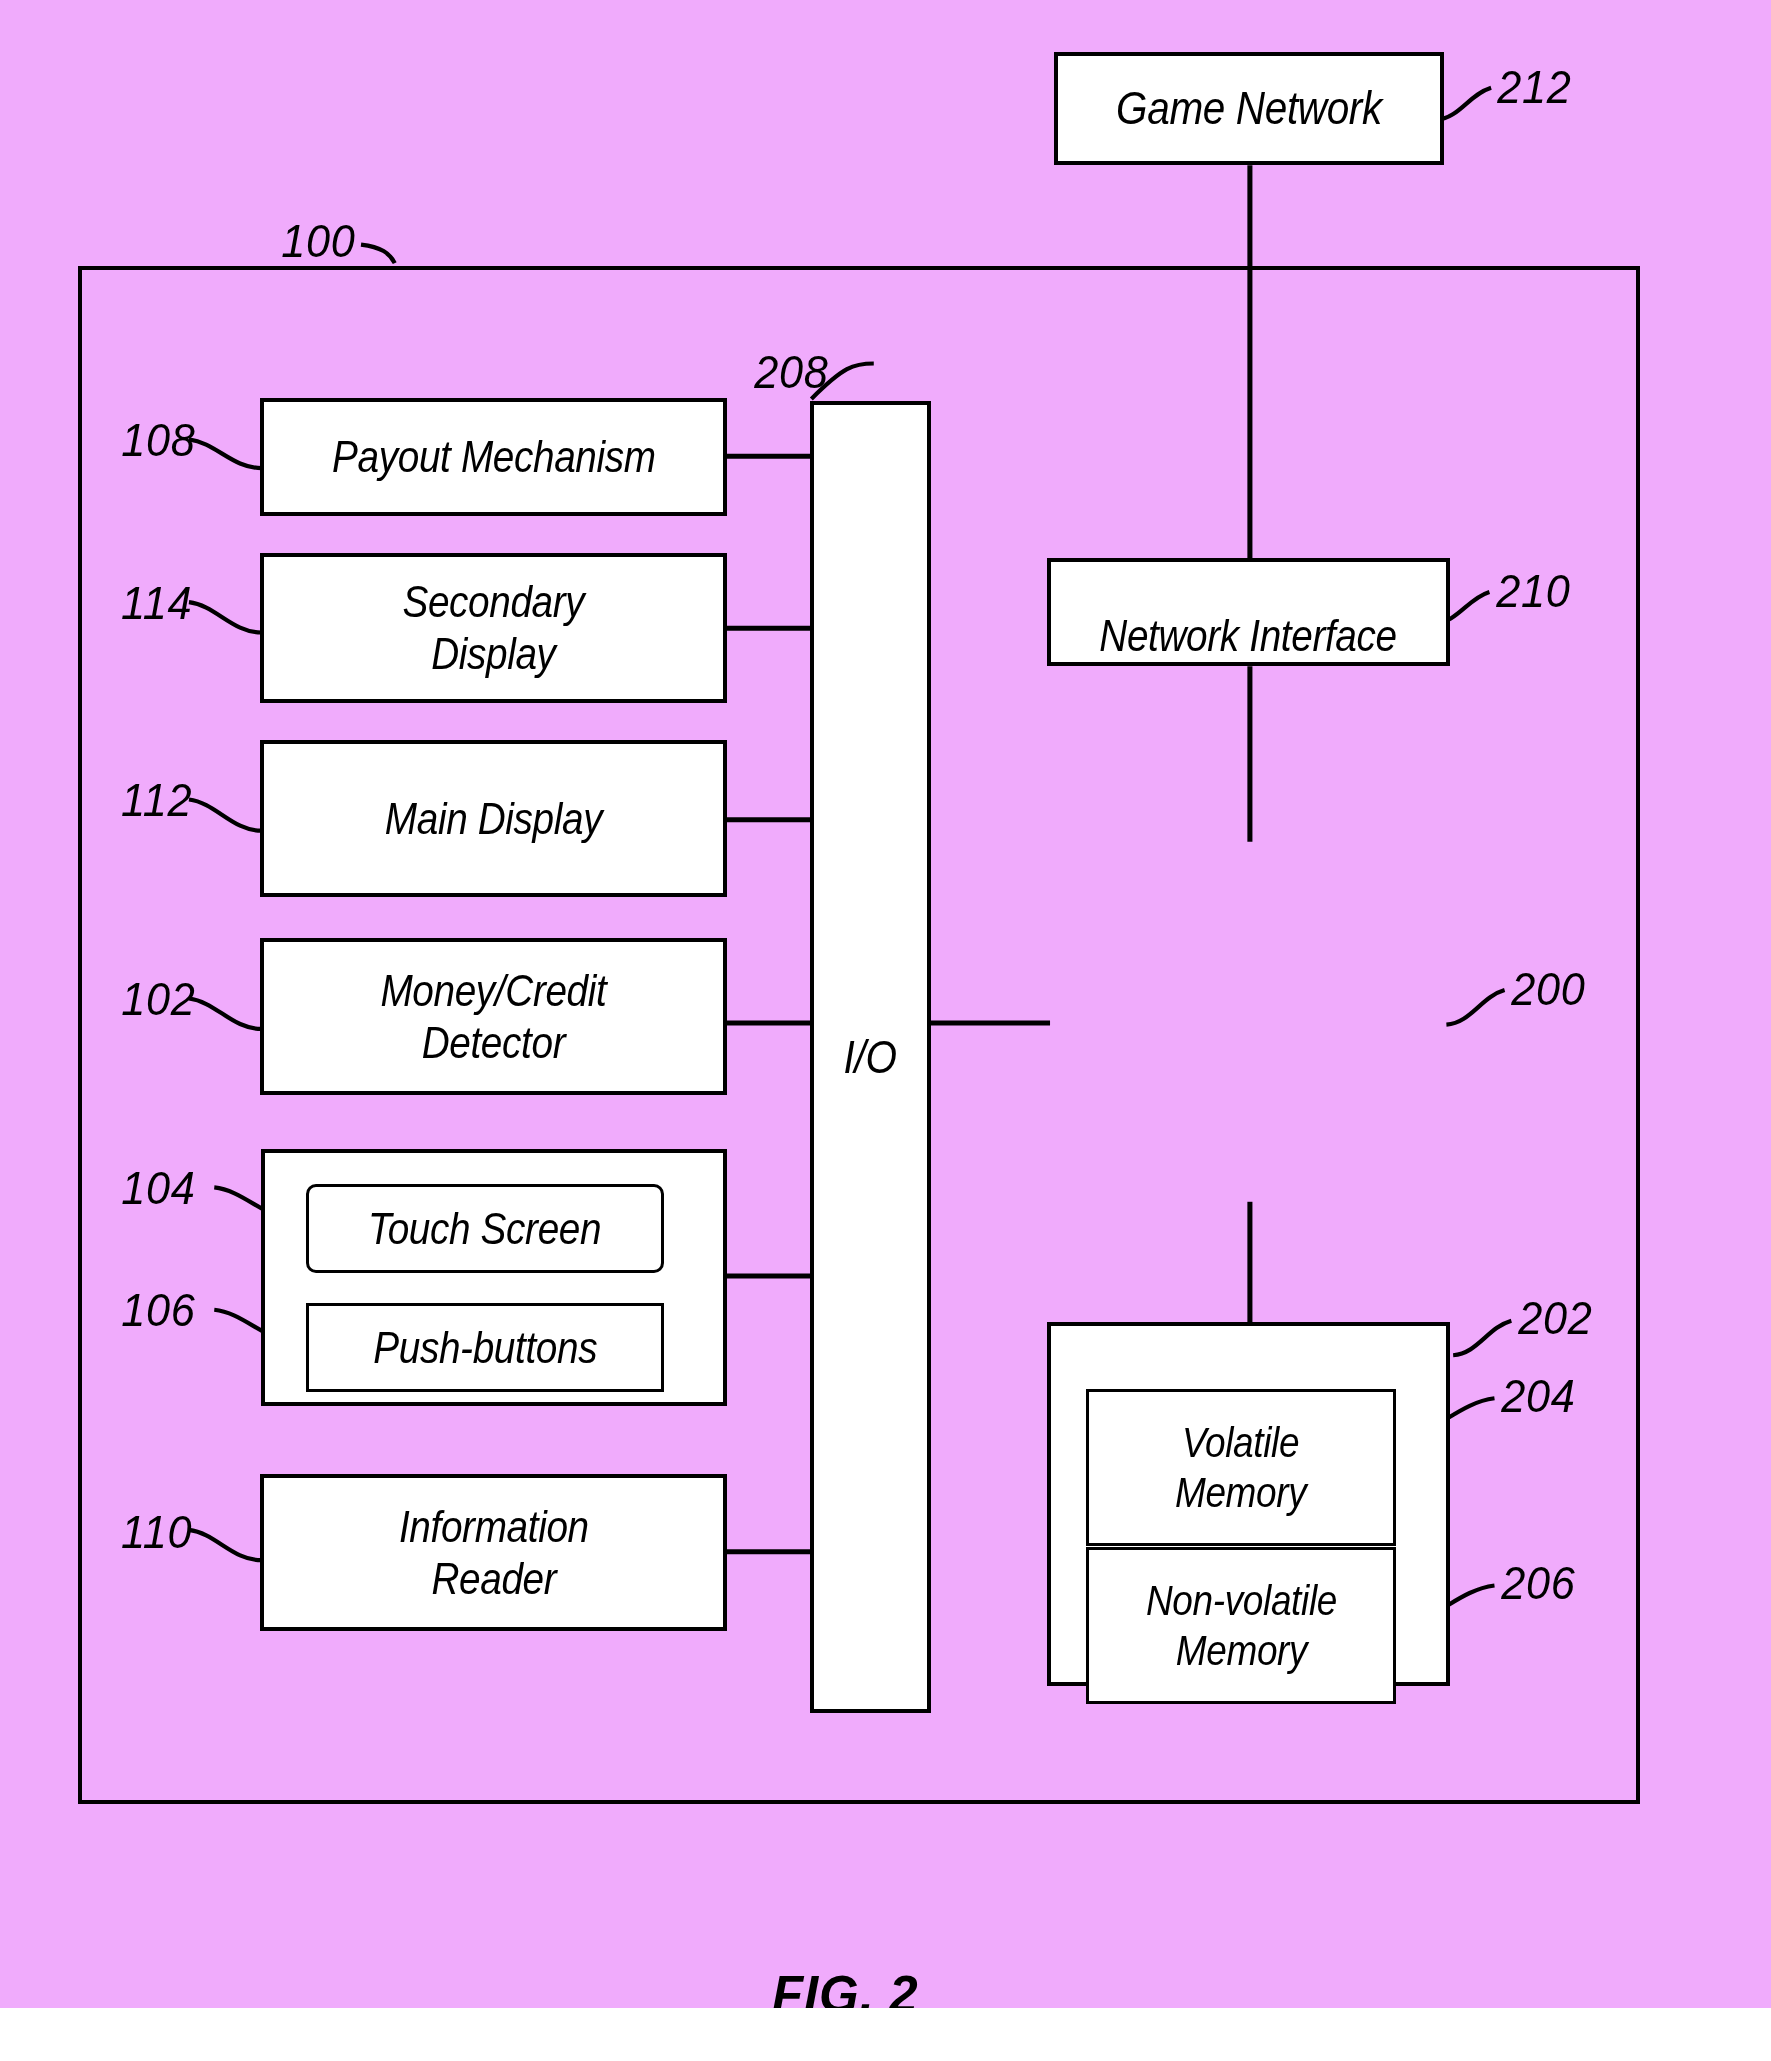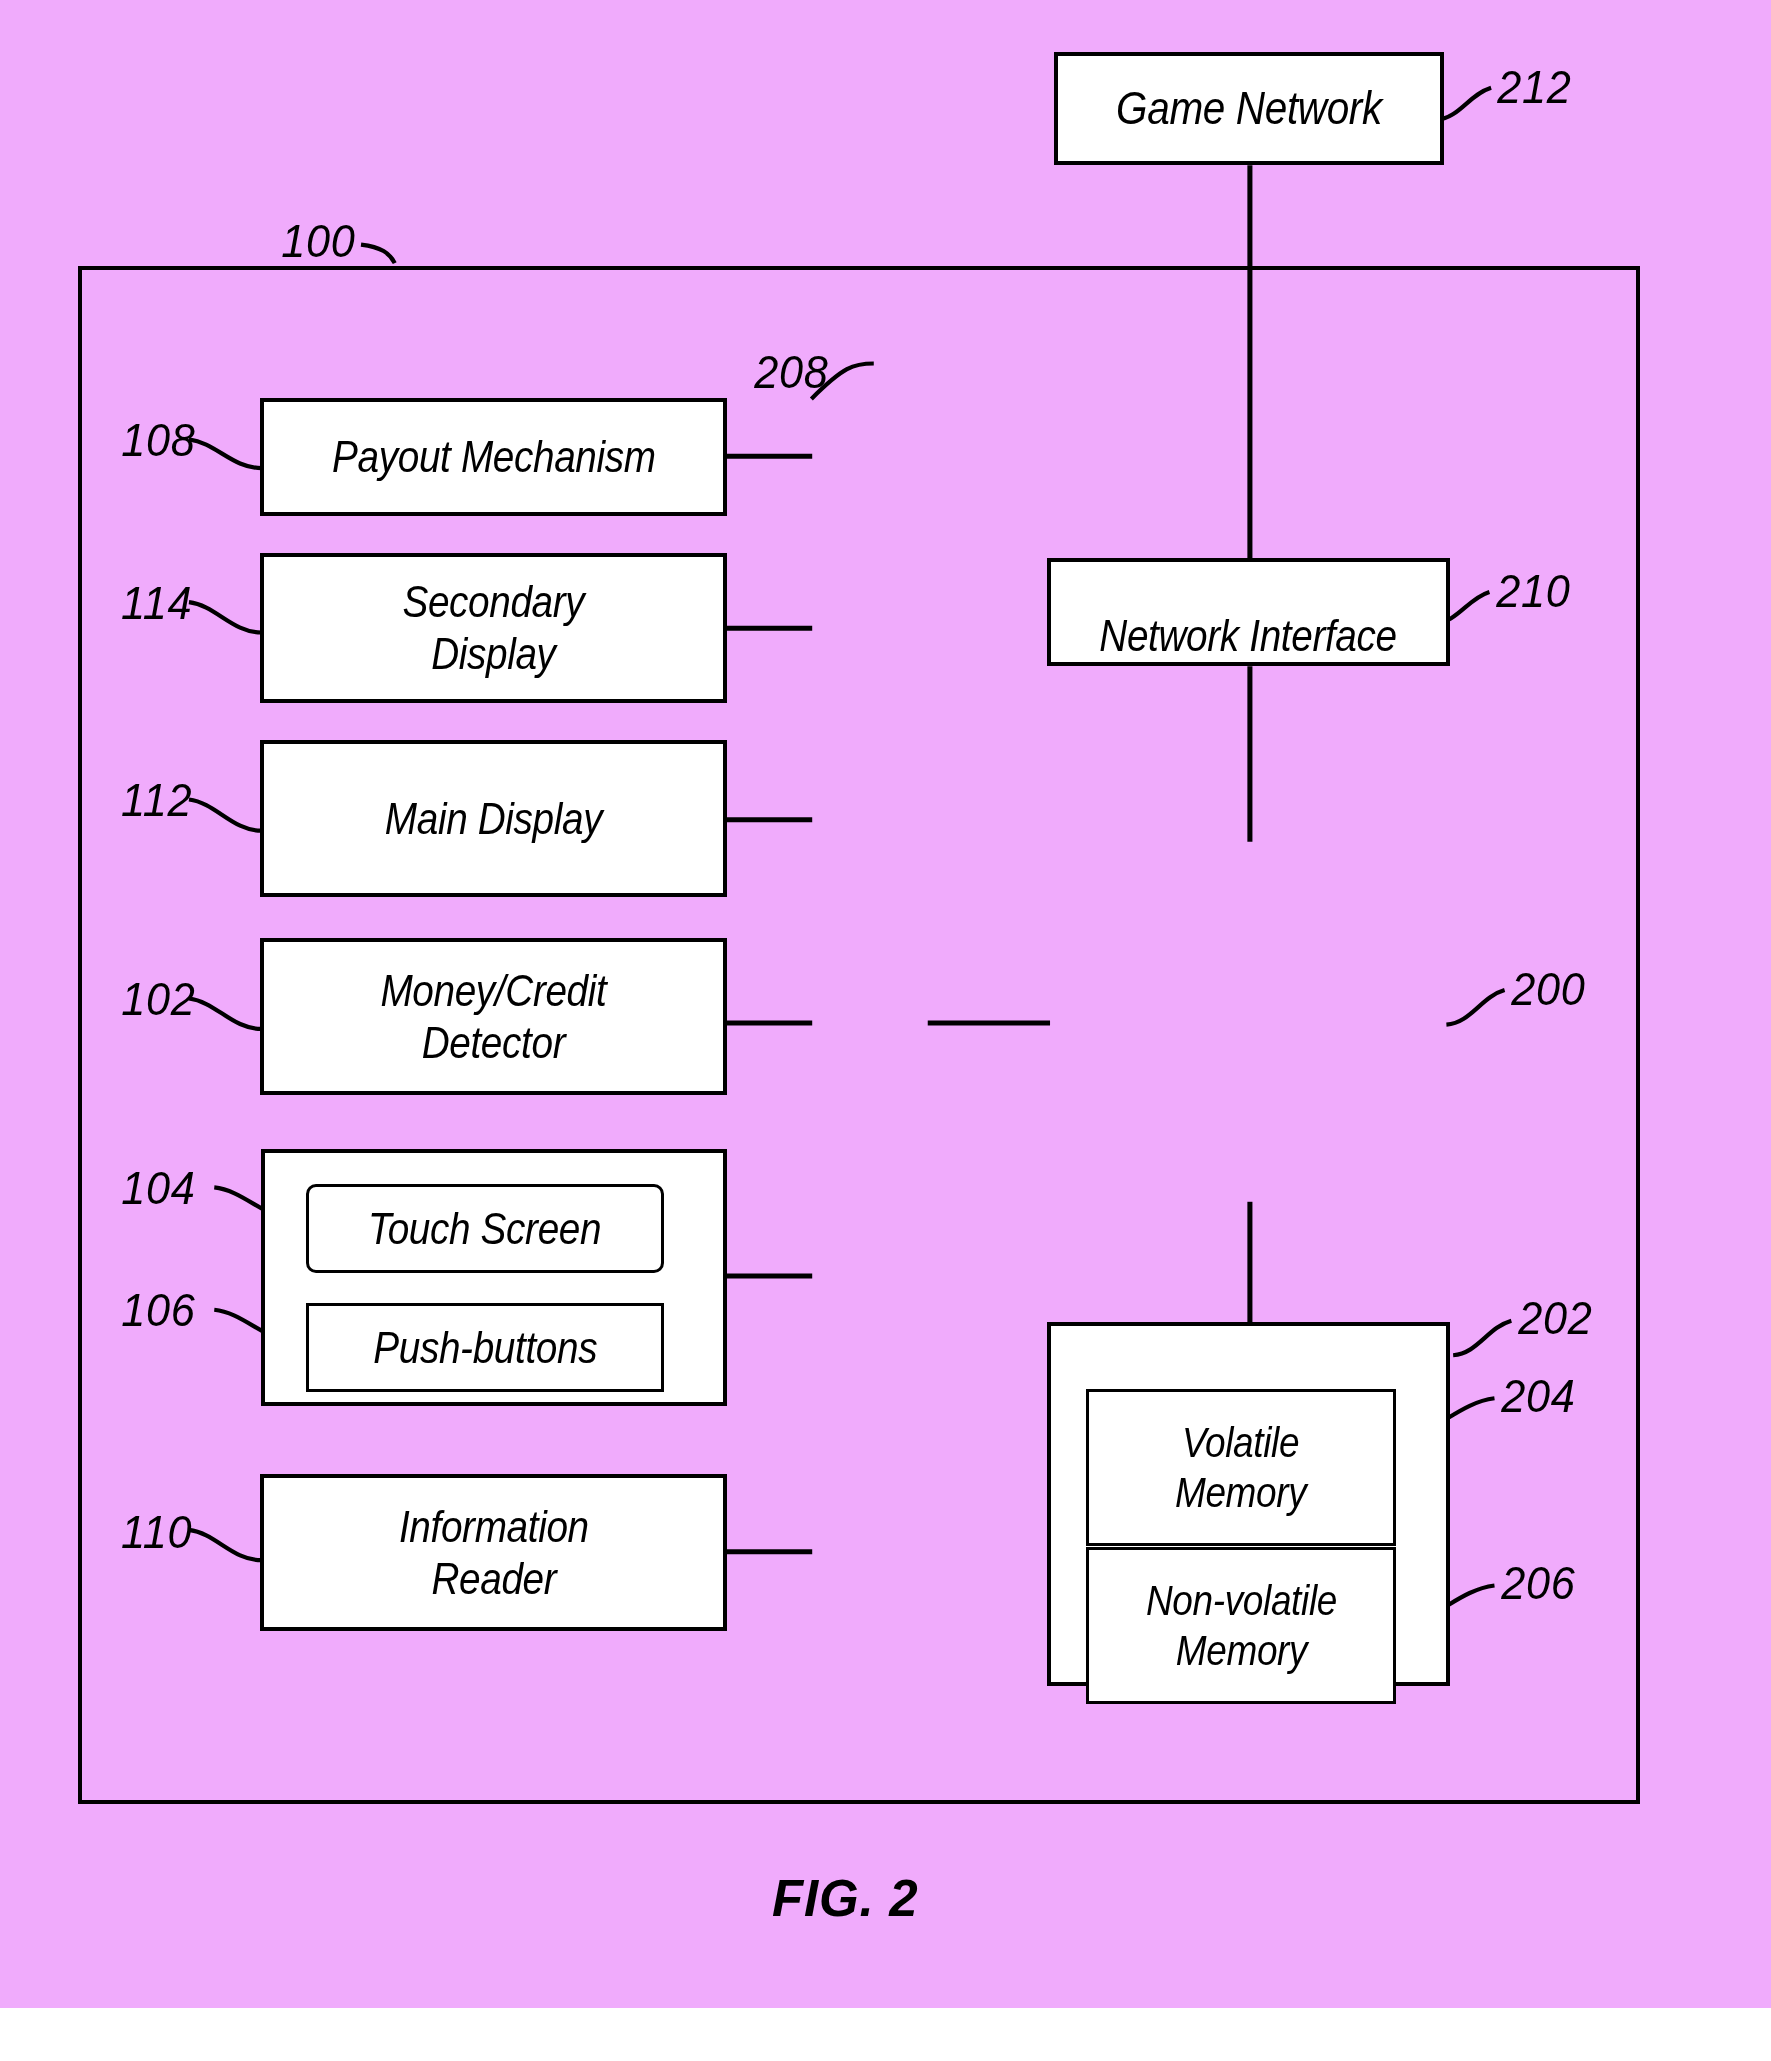--- a/index.html
+++ b/index.html
@@ -168,20 +168,23 @@
 Memory</span>
   </div>
   <div class="ref-num" style="left:1498px; top:1368px;">204</div>
 
   <div class="node-box thin" style="left:1086px; top:1547px; width:310px; height:157px;">
     <span class="node-label lbl-md">Non-volatile
 Memory</span>
   </div>
   <div class="ref-num" style="left:1498px; top:1555px;">206</div>
 
+  <div class="node-box" style="left:810px; top:401px; width:121px; height:1312px;">
+    <span class="node-label lbl-io">I/O</span>
+  </div>
   <div class="ref-num" style="left:751px; top:344px;">208</div>
 
   <div class="node-box" style="left:260px; top:398px; width:467px; height:118px;">
     <span class="node-label lbl-lg">Payout Mechanism</span>
   </div>
   <div class="ref-num" style="left:118px; top:412px;">108</div>
 
   <div class="node-box" style="left:260px; top:553px; width:467px; height:150px;">
     <span class="node-label lbl-lg">Secondary
 Display</span>
@@ -210,16 +213,16 @@
     <span class="node-label lbl-lg">Push-buttons</span>
   </div>
   <div class="ref-num" style="left:118px; top:1282px;">106</div>
 
   <div class="node-box" style="left:260px; top:1474px; width:467px; height:157px;">
     <span class="node-label lbl-lg">Information
 Reader</span>
   </div>
   <div class="ref-num" style="left:118px; top:1504px;">110</div>
 
-  <div class="fig-caption" style="left:772px; top:1869px;">FIG. 2</div>
+  <div class="fig-caption" style="left:772px; top:1965px;">FIG. 2</div>
 
 </div>
 
 
 </body></html>

